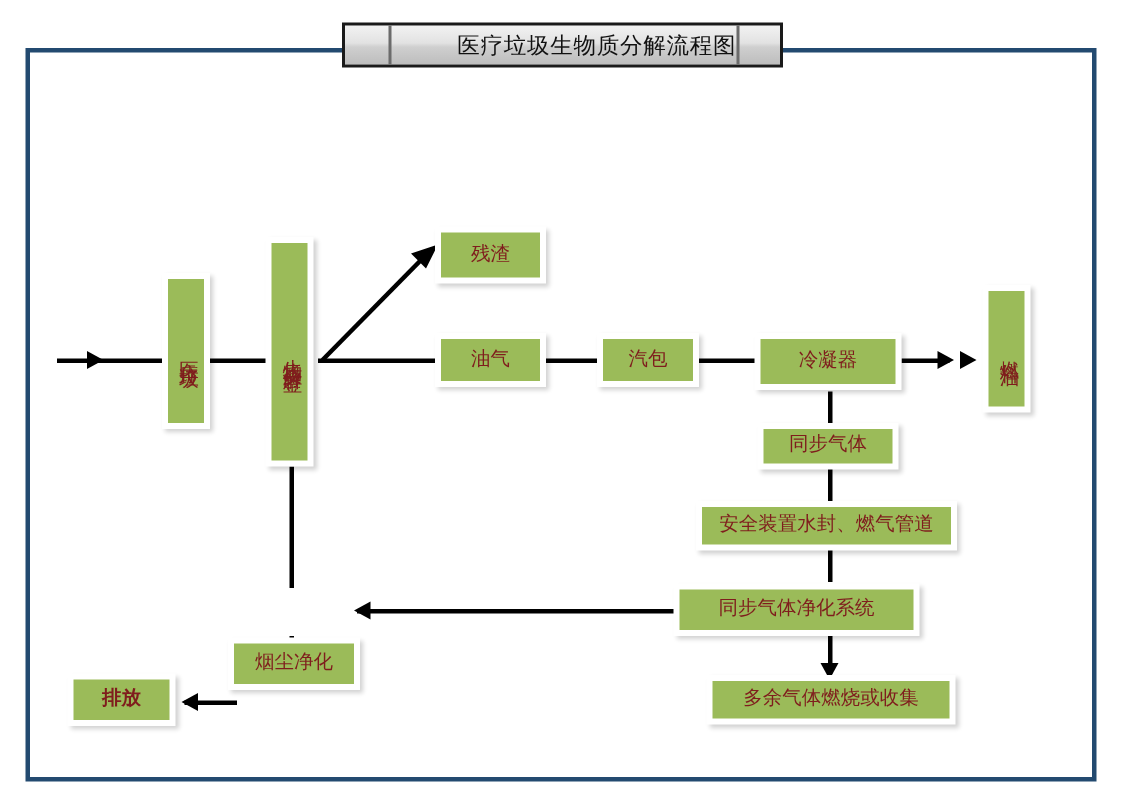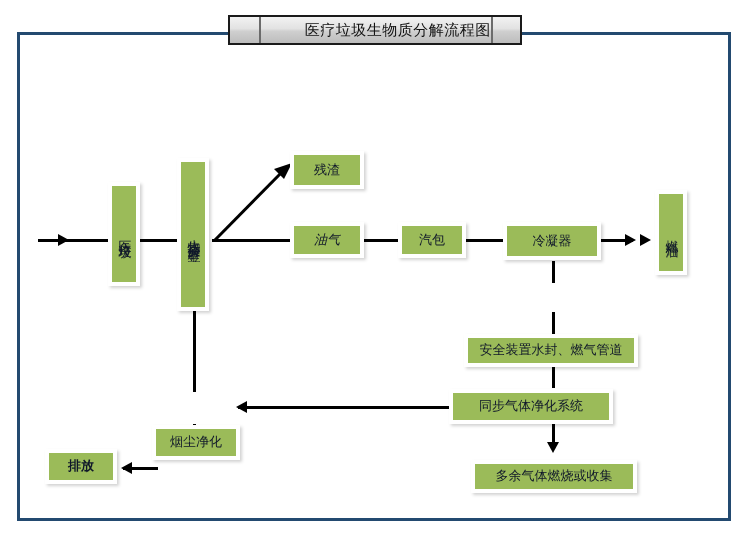--- a/index.html
+++ b/index.html
@@ -73,21 +73,21 @@
     z-index: 5;
   }
   .node > .fill {
     width: 100%;
     height: 100%;
     background: #9bbb59;
     box-sizing: border-box;
     display: flex;
     align-items: center;
     justify-content: center;
-    color: #0f172a;
+    color: #7f1d1d;
     font-size: 13px;
     line-height: 1.15;
     text-align: right;
     white-space: nowrap;
   }
   .node.vert > .fill {
     writing-mode: vertical-rl;
     text-orientation: upright;
     letter-spacing: 2px;
     white-space: normal;
@@ -187,46 +187,49 @@
   </div>
 
   <div class="node vert" style="left:177px; top:158px; width:32px; height:153px;">
     <div class="fill">生物质分解釜</div>
   </div>
 
   <div class="node" style="left:290px; top:151px; width:74px; height:38px;">
     <div class="fill">残渣</div>
   </div>
 
-  <div class="node" style="left:290px; top:222px; width:74px; height:36px;font-style:italic;">
+  <div class="node" style="left:290px; top:222px; width:74px; height:36px;">
     <div class="fill">油气</div>
   </div>
 
   <div class="node" style="left:398px; top:222px; width:68px; height:36px;">
     <div class="fill">汽包</div>
   </div>
 
   <div class="node" style="left:503px; top:222px; width:98px; height:38px;">
     <div class="fill">冷凝器</div>
   </div>
 
   <div class="node vert" style="left:655px; top:190px; width:32px; height:85px;">
     <div class="fill">燃料油</div>
   </div>
 
+  <div class="node" style="left:505px; top:282px; width:94px; height:31px;">
+    <div class="fill small">同步气体</div>
+  </div>
 
   <div class="node" style="left:464px; top:334px; width:174px; height:33px;">
     <div class="fill small">安全装置水封、燃气管道</div>
   </div>
 
   <div class="node" style="left:449px; top:389px; width:164px; height:35px;">
     <div class="fill small">同步气体净化系统</div>
   </div>
 
-  <div class="node" style="left:471px; top:450px; width:166px; height:33px;margin-top:10px;">
+  <div class="node" style="left:471px; top:450px; width:166px; height:33px;">
     <div class="fill small">多余气体燃烧或收集</div>
   </div>
 
 
   <div class="node" style="left:152px; top:425px; width:88px; height:35px;">
     <div class="fill small">烟尘净化</div>
   </div>
 
   <div class="node" style="left:45px; top:449px; width:72px; height:35px;font-weight:bold;">
     <div class="fill small">排放</div>

